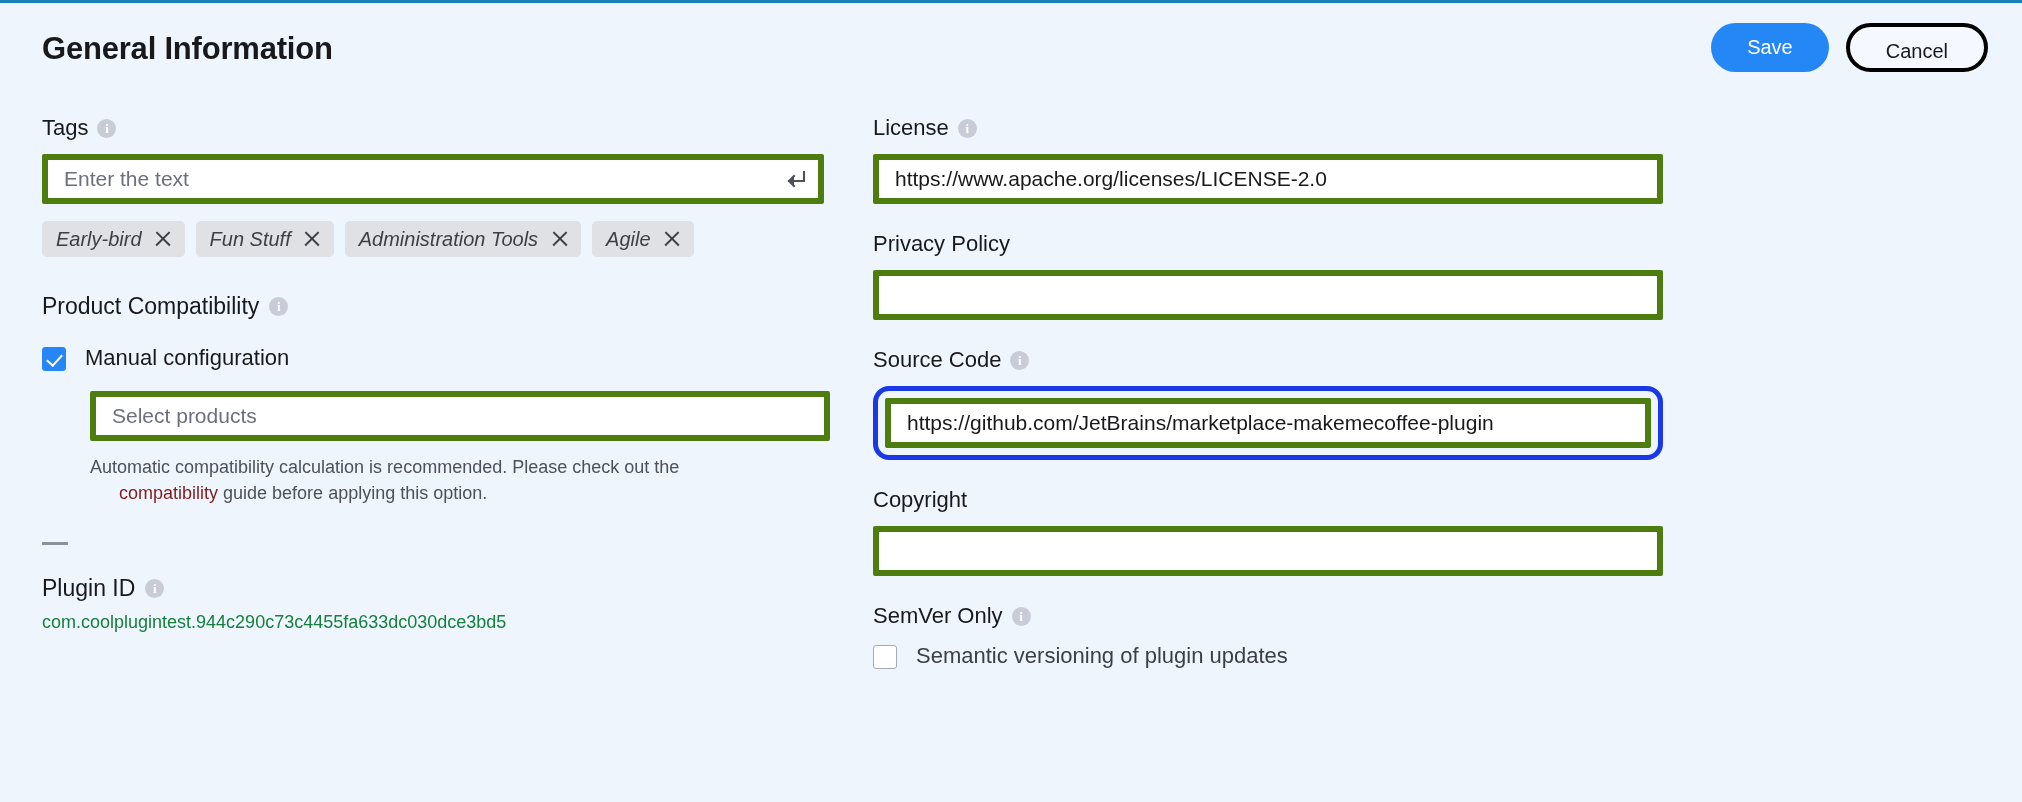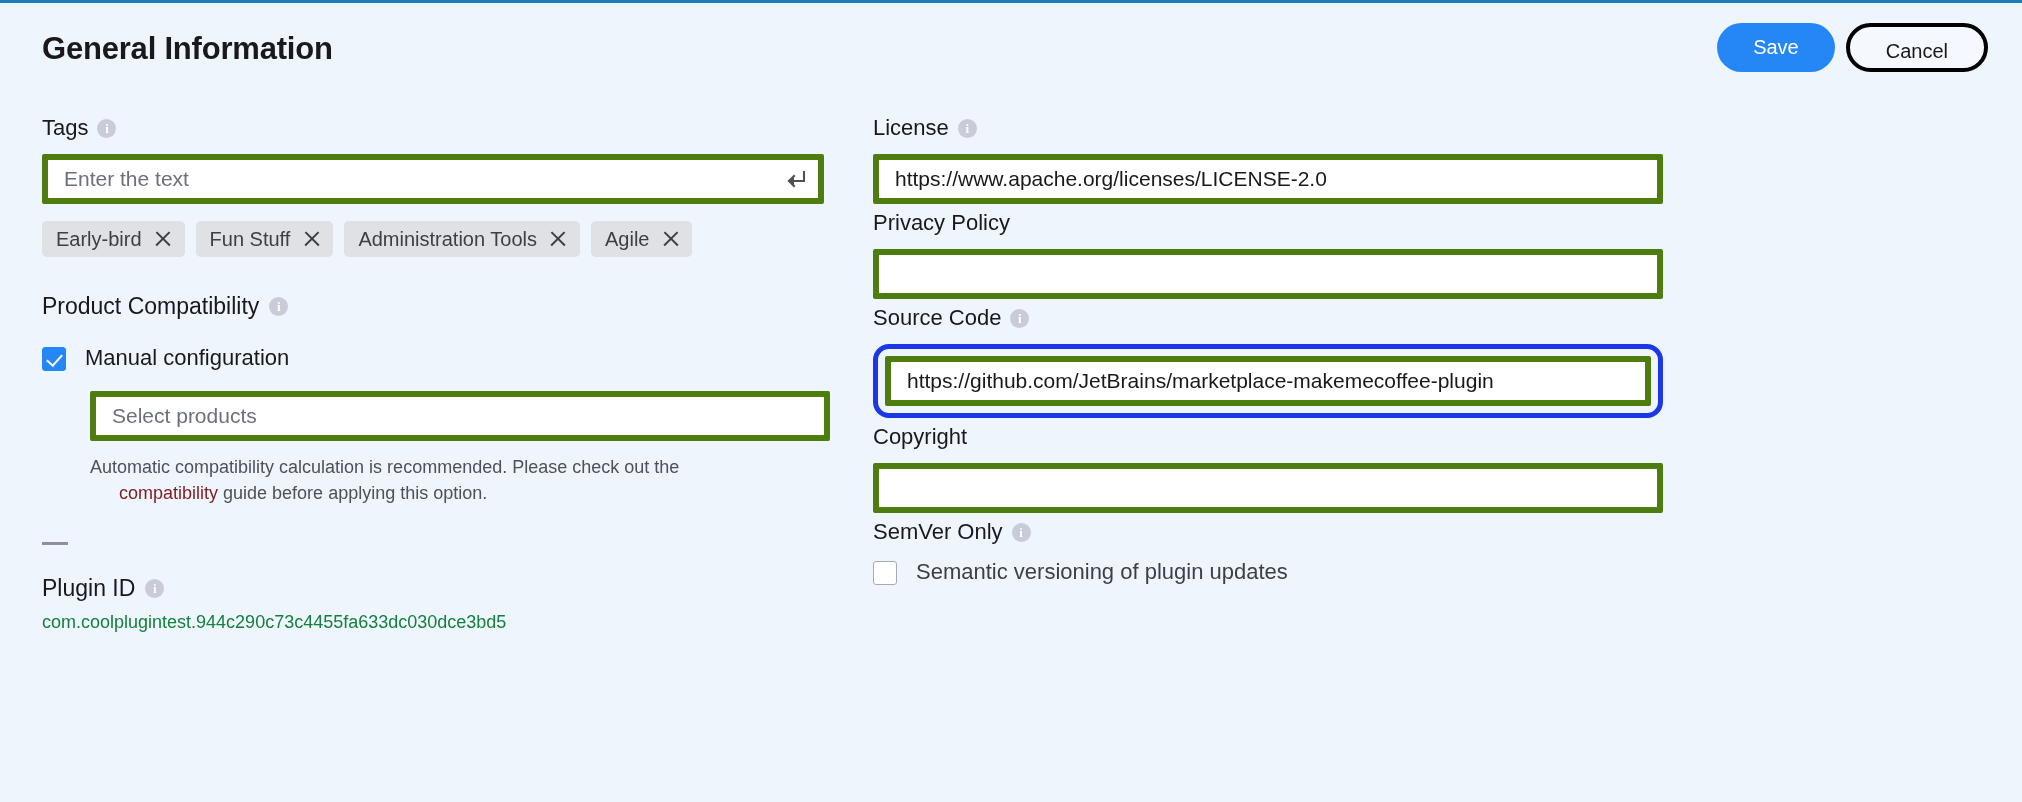--- a/index.html
+++ b/index.html
@@ -43,21 +43,21 @@
     font-size: 31px;
     font-weight: 700;
     letter-spacing: -0.2px;
     color: #19191c;
   }
   .header-actions {
     position: absolute;
     right: 0;
     top: 0;
     display: flex;
-    gap: 11px;
+    gap: 17px;
     align-items: center;
   }
   .btn {
     height: 49px;
     border-radius: 25px;
     font-size: 20px;
     font-family: "Liberation Sans", sans-serif;
     cursor: pointer;
     border: none;
     padding: 0 36px;
@@ -142,20 +142,21 @@
     display: inline-flex;
     align-items: center;
     gap: 13px;
     background: #dfe1e5;
     border-radius: 5px;
     height: 36px;
     padding: 0 13px 0 14px;
     font-size: 20px;
     color: #3c3f45;
     box-sizing: border-box;
+    font-style: italic;
   }
   .chip-x {
     width: 17px; height: 17px;
     display: inline-block;
     position: relative;
     flex: none;
     cursor: pointer;
   }
   .chip-x::before, .chip-x::after {
     content: "";
@@ -222,21 +223,21 @@
     margin: 36px 0 0 0;
   }
   .plugin-id-value {
     font-size: 18px;
     color: #15803d;
     margin-top: 10px;
     word-break: break-all;
   }
 
   
-  .block { margin-bottom: 6px; }
+  .block { margin-bottom: 27px; }
 
   
   .highlight-wrap {
     border: 5px solid #1a37e8;
     border-radius: 16px;
     padding: 7px;
     box-sizing: border-box;
     width: 790px;
   }
   .highlight-wrap .text-input { width: 100%; }

